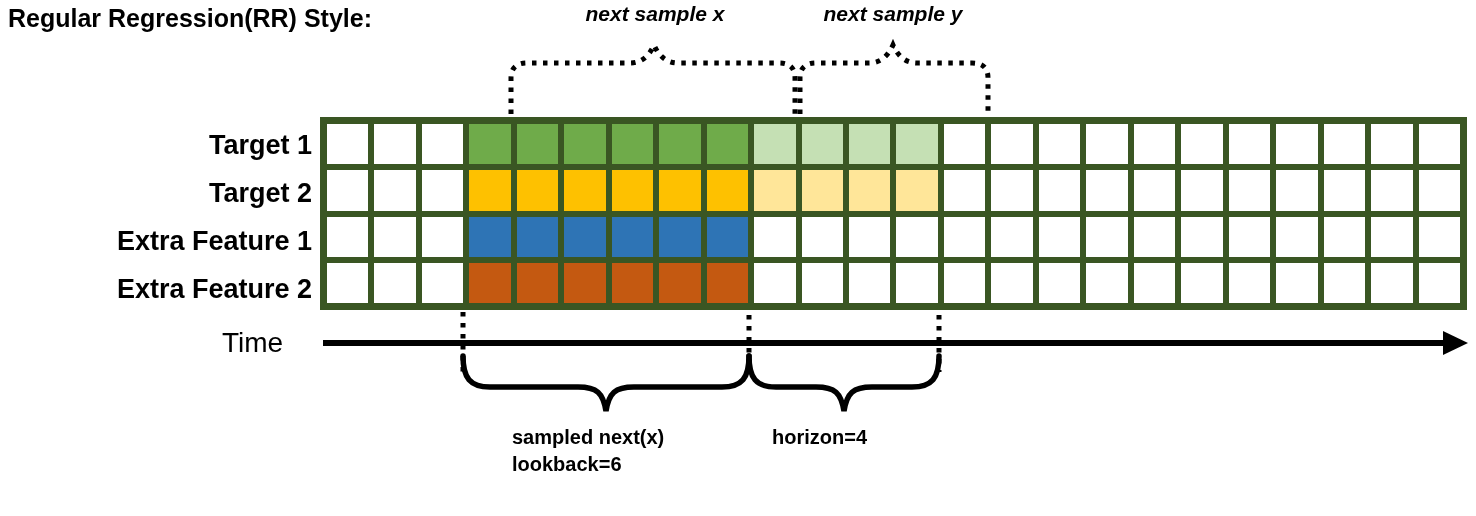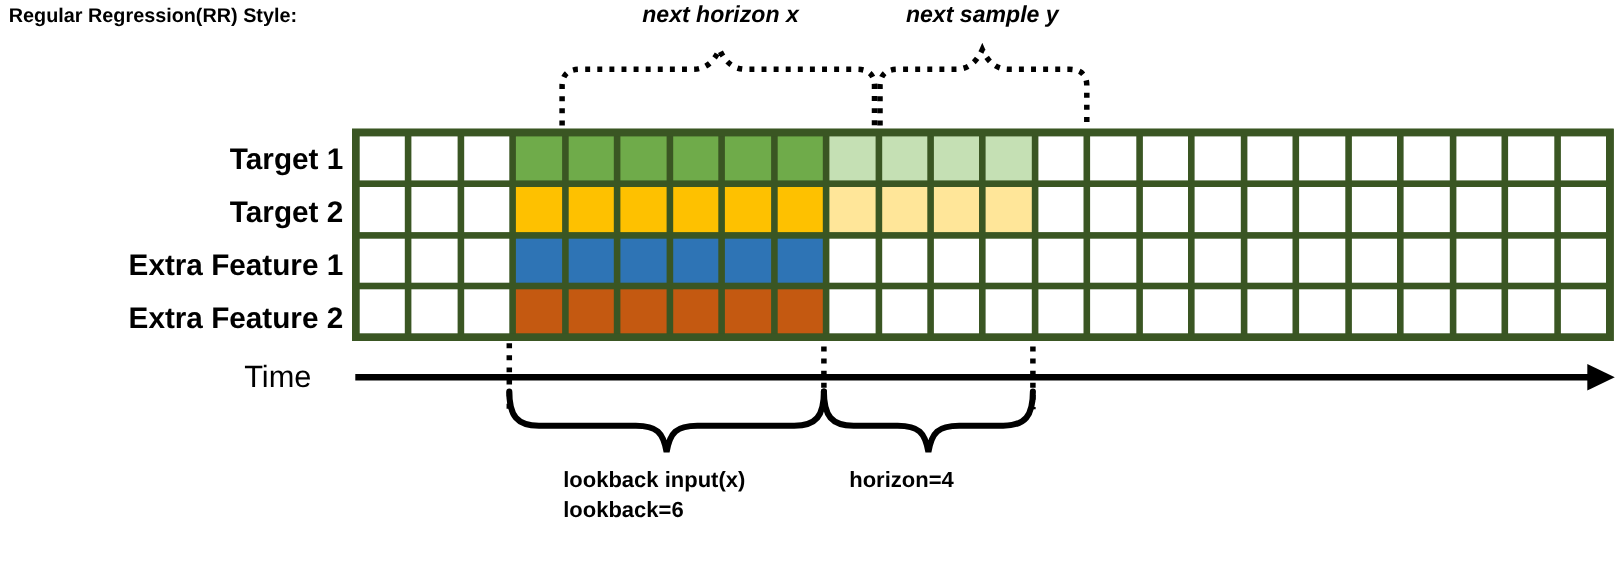--- a/index.html
+++ b/index.html
@@ -1,19 +1,19 @@
 <!DOCTYPE html>
 <html><head>
 <meta charset="utf-8">
 <style>
   html,body{margin:0;padding:0;background:#fff;}
   body{width:1476px;height:516px;position:relative;overflow:hidden;
        font-family:"Liberation Sans", sans-serif;color:#000;}
   .abs{position:absolute;}
-  #title{left:8px;top:4px;font-size:18px;font-weight:700;letter-spacing:0px;}
+  #title{left:8px;top:4px;font-size:25px;font-weight:700;letter-spacing:0px;}
   .top-label{top:2px;font-size:21px;font-style:italic;font-weight:600;text-align:center;width:240px;}
   #next-x-label{left:535px;}
   #next-y-label{left:773px;}
   #svg-layer{left:0;top:0;width:1476px;height:516px;pointer-events:none;}
   #grid{left:320px;top:117px;width:1147px;height:193px;box-sizing:border-box;
         border:7px solid #3a5623;background:#3a5623;
         display:grid;grid-template-columns:repeat(24,1fr);grid-template-rows:repeat(4,1fr);gap:6px;}
   .cell{background:#fff;}
   .row-label{left:20px;width:292px;text-align:right;font-size:27px;font-weight:700;line-height:30px;}
   #row-label-0{top:130px;}
@@ -23,21 +23,21 @@
   #time-label{left:222px;top:327px;font-size:28px;font-weight:400;}
   .ann-block{top:424px;font-size:20px;font-weight:600;line-height:27px;white-space:nowrap;}
   #ann-input{left:512px;}
   #ann-output{left:772px;}
 </style>
 </head>
 <body>
 
 <div class="abs" id="title">Regular Regression(RR) Style:</div>
 
-<div class="abs top-label" id="next-x-label">next horizon x</div>
+<div class="abs top-label" id="next-x-label">next sample x</div>
 <div class="abs top-label" id="next-y-label">next sample y</div>
 
 <svg class="abs" id="svg-layer" viewBox="0 0 1476 516" xmlns="http://www.w3.org/2000/svg">
 
   <path d="M 511 114 L 511 78 Q 511 63 527 63 L 630 63 Q 646 63 654 45 Q 662 63 678 63 L 779 63 Q 795 63 795 78 L 795 114" fill="none" stroke="#000" stroke-width="5" stroke-dasharray="4.5 6.5"></path>
 
   <path d="M 800 114 L 800 78 Q 800 63 816 63 L 869 63 Q 885 63 893 45 Q 901 63 917 63 L 972 63 Q 988 63 988 78 L 988 114" fill="none" stroke="#000" stroke-width="5" stroke-dasharray="4.5 6.5"></path>
 
   <line x1="463" y1="312" x2="463" y2="372" stroke="#000" stroke-width="5" stroke-dasharray="4.5 6.5"></line>
   <line x1="749" y1="216" x2="749" y2="372" stroke="#000" stroke-width="5" stroke-dasharray="4.5 6.5"></line>
@@ -151,19 +151,19 @@
   </div>
 
 <div class="abs row-label" id="row-label-0">Target 1</div>
 <div class="abs row-label" id="row-label-1">Target 2</div>
 <div class="abs row-label" id="row-label-2">Extra Feature 1</div>
 <div class="abs row-label" id="row-label-3">Extra Feature 2</div>
 
 <div class="abs" id="time-label">Time</div>
 
 <div class="abs ann-block" id="ann-input">
-  <div>lookback input(x)</div>
+  <div>sampled next(x)</div>
   <div>lookback=6</div>
 </div>
 
 <div class="abs ann-block" id="ann-output">
   <div>horizon=4</div>
 </div>
 
 </body></html>

